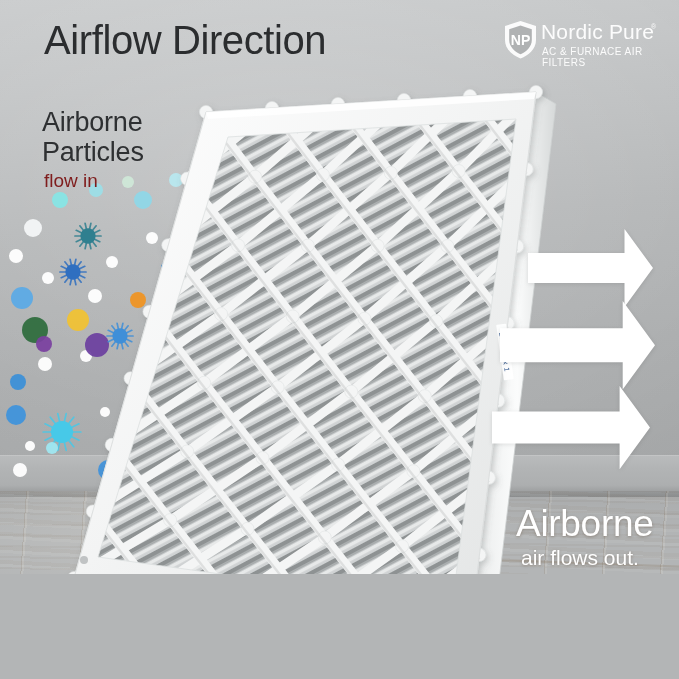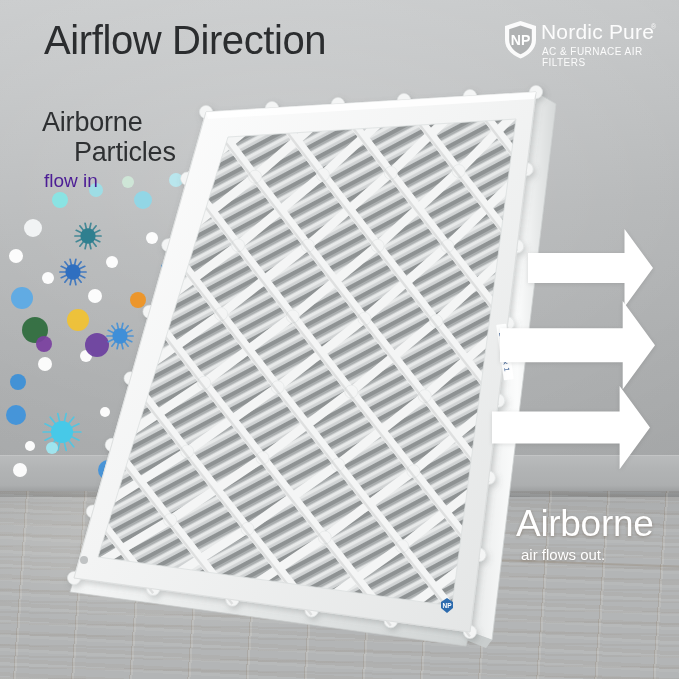--- a/index.html
+++ b/index.html
@@ -1,21 +1,21 @@
 <!DOCTYPE html>
 <html><head>
 <meta charset="utf-8">
 <style>
   html,body{margin:0;padding:0;}
   body{
     width:679px;height:679px;overflow:hidden;
     font-family:"Liberation Sans",sans-serif;
     background:#b3b5b6;
   }
-  #scene{position:relative;width:679px;height:679px;overflow:hidden;}
+  #scene{position:relative;width:679px;height:574px;overflow:hidden;}
 
   
   .wall{
     position:absolute;left:0;top:0;width:679px;height:496px;
     background:linear-gradient(176deg,#cbcdce 0%,#c3c5c6 18%,#b6b8b9 45%,#aeb0b1 70%,#a9abac 100%);
   }
   .wall-vign{
     position:absolute;left:0;top:0;width:679px;height:496px;
     background:radial-gradient(ellipse 120% 95% at 42% 35%,rgba(255,255,255,.16) 0%,rgba(255,255,255,0) 55%,rgba(0,0,0,.07) 100%);
   }
@@ -70,30 +70,30 @@
   
   .title{
     position:absolute;left:44px;top:18px;
     font-size:40px;font-weight:400;letter-spacing:-.4px;color:#2b2d2f;
     white-space:nowrap;
   }
   .ab-line1,.ab-line2{
     position:absolute;left:42px;font-size:27px;font-weight:400;color:#2e3032;letter-spacing:-.2px;
   }
   .ab-line1{top:107px;}
-  .ab-line2{top:137px;margin-left:32px;}
+  .ab-line2{top:137px;}
   .ab-sub{
-    position:absolute;left:44px;top:170px;font-size:19px;color:#4c1d95;font-weight:400;
+    position:absolute;left:44px;top:170px;font-size:19px;color:#7f1d1d;font-weight:400;
   }
   .filt-line1{
     position:absolute;left:516px;top:503px;font-size:37px;color:#ffffff;font-weight:400;letter-spacing:-.3px;
     text-shadow:0 1px 3px rgba(80,58,34,.35);
   }
   .filt-line2{
-    position:absolute;left:521px;top:546px;font-size:15px;color:#ffffff;font-weight:400;
+    position:absolute;left:521px;top:546px;font-size:21px;color:#ffffff;font-weight:400;
     text-shadow:0 1px 3px rgba(80,58,34,.35);
   }
 
   
   .logo{position:absolute;left:503px;top:22px;width:160px;height:40px;}
   .logo-name{
     position:absolute;left:38px;top:-2px;font-size:21px;color:#ffffff;
     letter-spacing:.2px;font-weight:400;opacity:.96;
   }
   .logo-reg{position:absolute;left:148px;top:1px;font-size:7px;color:#fff;opacity:.9;}

